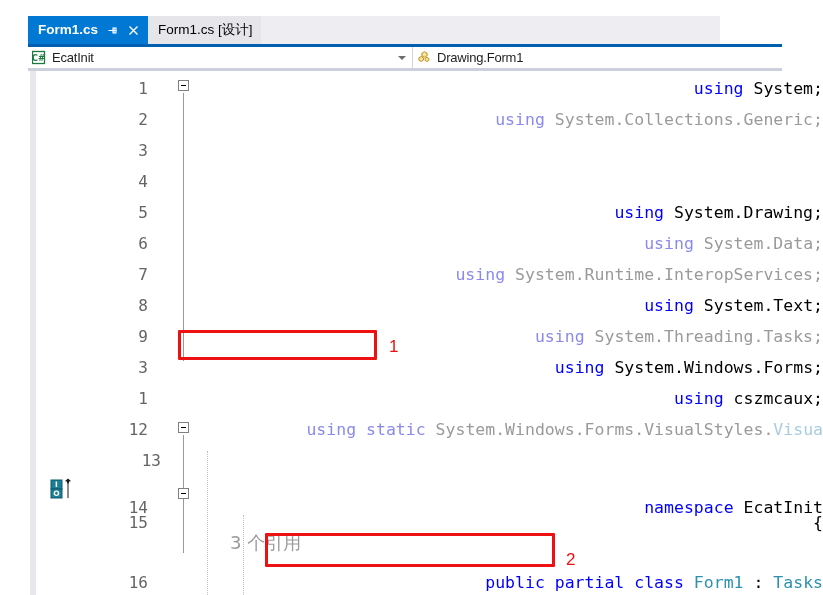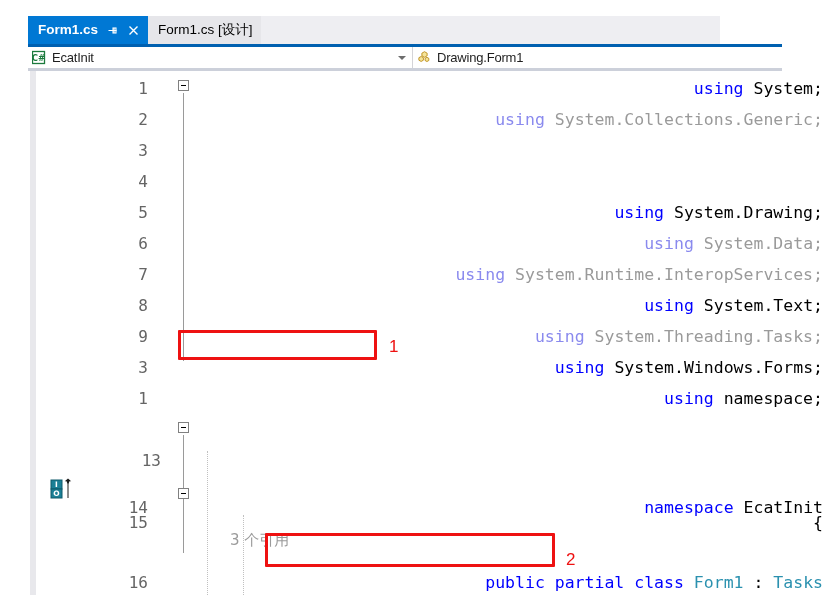--- a/index.html
+++ b/index.html
@@ -210,21 +210,21 @@
     position: absolute;
     width: 0;
     border-left: 1px dotted #c0c0c0;
   }
 
   
   #codelens-line16 {
     position: absolute;
     left: 230px; top: 460px;
     font-family: "DejaVu Sans", sans-serif;
-    font-size: 15px;
+    font-size: 18px;
     color: #9a9a9a;
     white-space: nowrap;
   }
 
   
   .anno-box {
     position: absolute;
     border: 3px solid #ee1111;
     box-sizing: border-box;
     background: transparent;
@@ -358,21 +358,25 @@
         <div class="code-row" style="top: 250px;">
           <div class="line-number">9</div>
           <div class="code-text"><span class="dim-kw">using</span><span class="dim-pln"> System.Threading.Tasks;</span></div>
         </div>
         <div class="code-row" style="top: 281px;">
           <div class="line-number">3</div>
           <div class="code-text"><span class="kw">using</span><span class="pln"> System.Windows.Forms;</span></div>
         </div>
         <div class="code-row" style="top: 312px;">
           <div class="line-number">1</div>
-          <div class="code-text"><span class="kw">using</span><span class="pln"> namespace;</span></div>
+          <div class="code-text"><span class="kw">using</span><span class="pln"> cszmcaux;</span></div>
+        </div>
+        <div class="code-row" style="top: 343px;">
+          <div class="line-number">12</div>
+          <div class="code-text"><span class="dim-kw">using static</span><span class="dim-pln"> System.Windows.Forms.VisualStyles.</span><span class="dim-typ">Visua</span></div>
         </div>
         <div class="code-row" style="top: 374px; margin-left: 13px;">
           <div class="line-number">13</div>
           <div class="code-text"></div>
         </div>
         <div class="code-row" style="top: 421px;">
           <div class="line-number">14</div>
           <div class="code-text"><span class="kw">namespace</span><span class="pln"> EcatInit</span></div>
         </div>
         <div class="code-row" style="top: 436px;">

